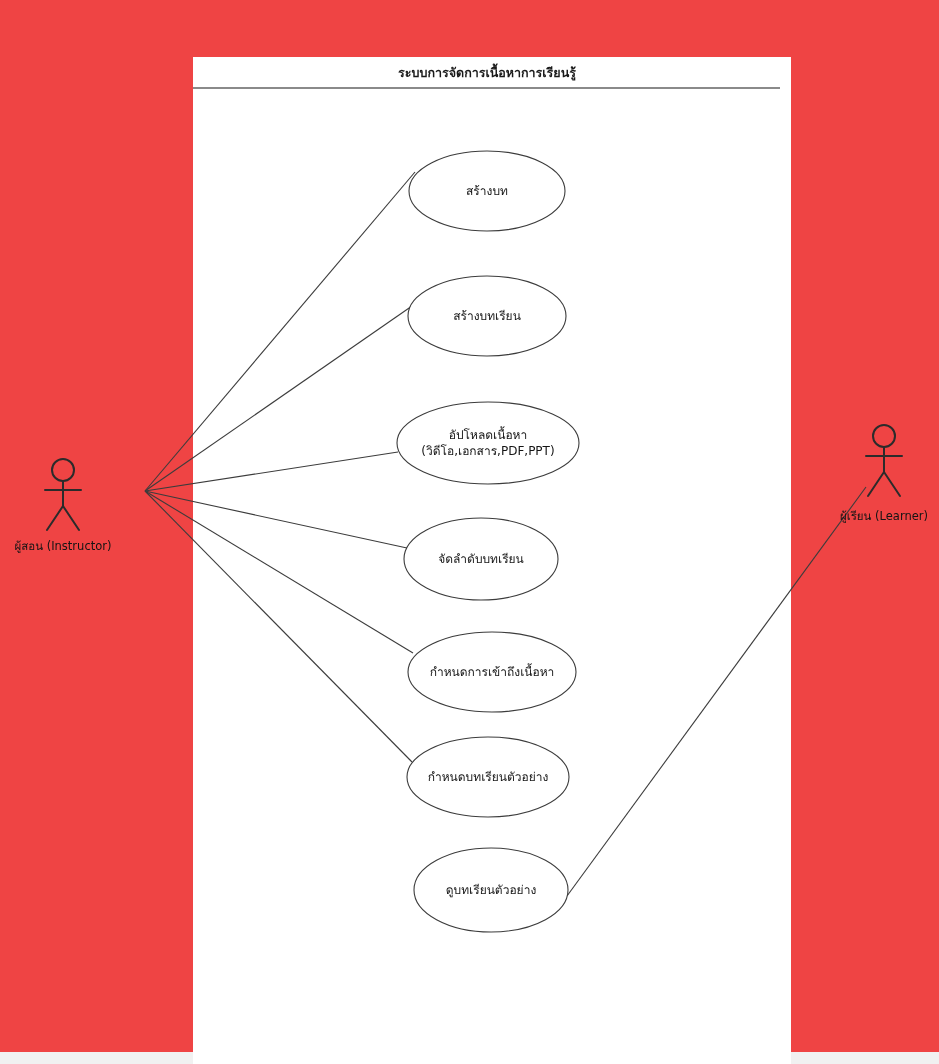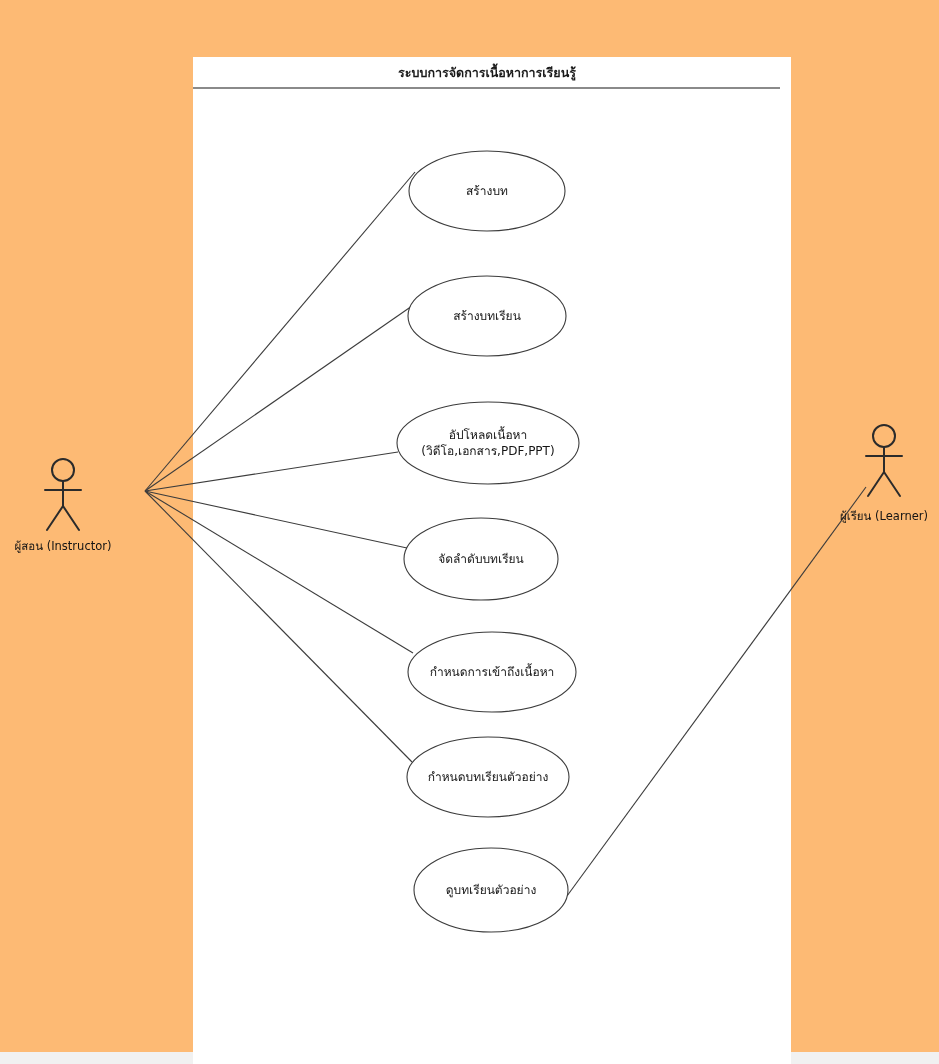--- a/index.html
+++ b/index.html
@@ -8,21 +8,21 @@
     background: #f1f1f1;
     width: 939px;
     height: 1064px;
     overflow: hidden;
     font-family: "DejaVu Sans", "Liberation Sans", sans-serif;
   }
   #canvas {
     position: relative;
     width: 939px;
     height: 1052px;
-    background: #fdba74;
+    background: #ef4444;
   }
   #diagram-svg {
     position: absolute;
     top: 0;
     left: 0;
     width: 939px;
     height: 1064px;
   }
   .sysbox-fill { fill: #ffffff; stroke: none; }
   .sep-line { stroke: #8a8a8a; stroke-width: 2; }

